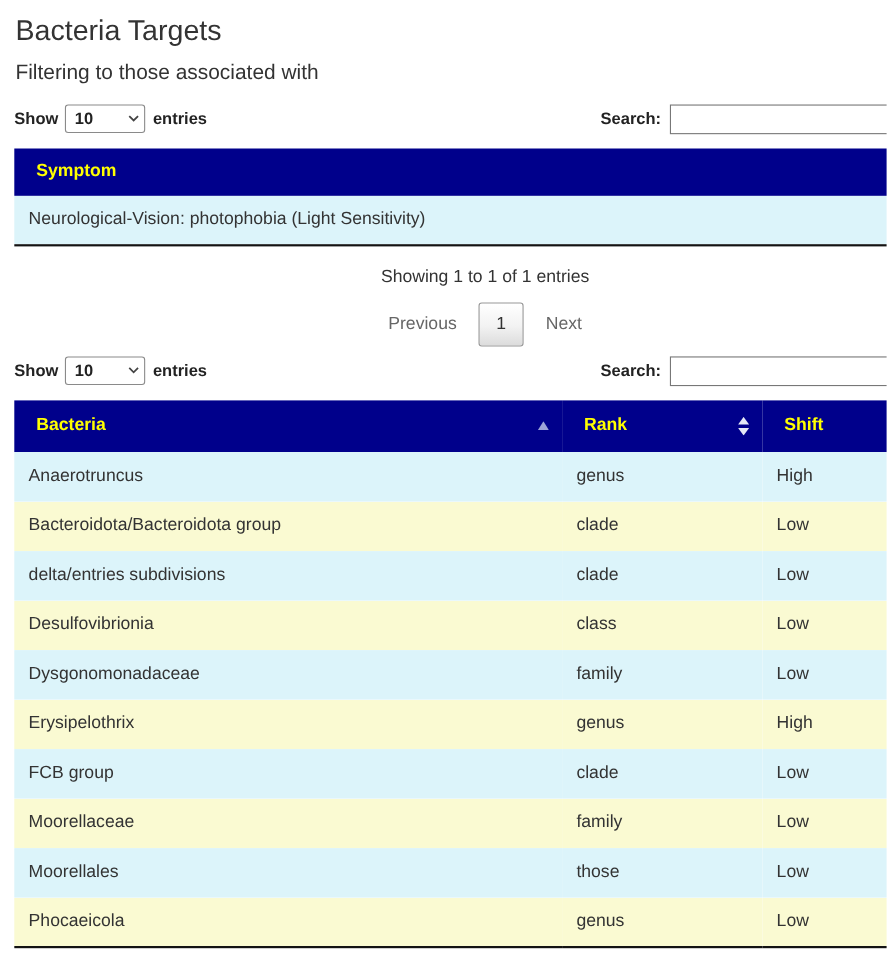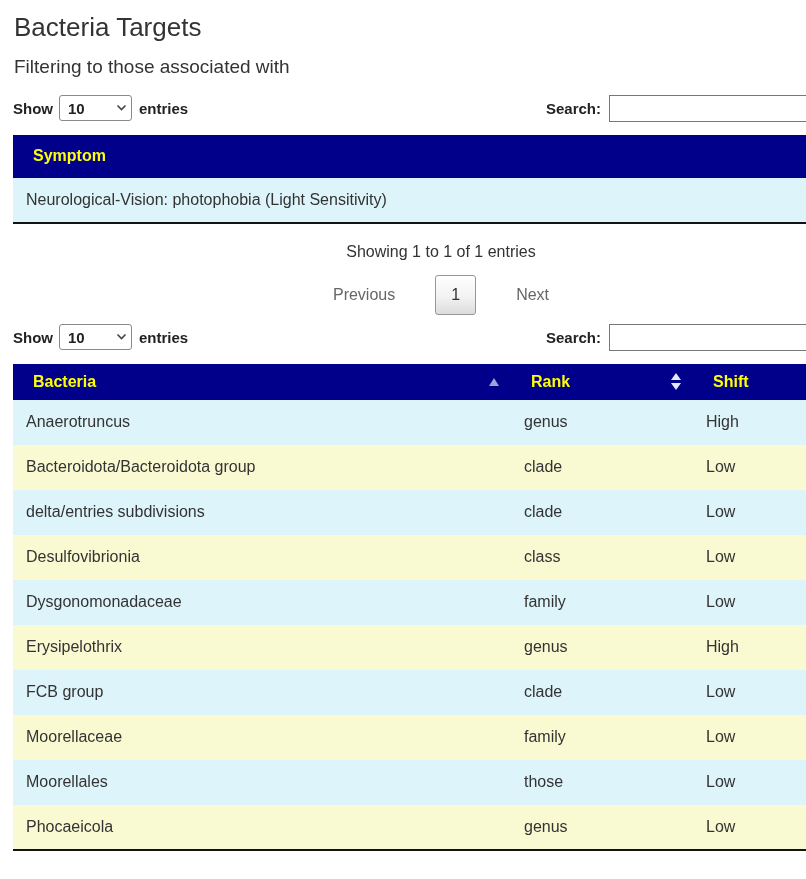--- a/index.html
+++ b/index.html
@@ -41,37 +41,37 @@
     font-family:"Liberation Sans", sans-serif;font-size:15px;padding:2px 5px;
   }
 
   table.data-table{border-collapse:collapse;width:856px;table-layout:fixed;border-bottom:2px solid #131313;}
   table.data-table thead th{
     background:var(--header-bg);color:var(--header-text);
     font-size:16px;font-weight:700;text-align:left;
     padding:0 12px 0 20px;cursor:pointer;
   }
   table.symptom-table thead th{height:43px;}
-  table.bacteria-table thead th{height:36px;}
+  table.bacteria-table thead th{height:47px;}
   .th-flex{display:flex;align-items:center;justify-content:space-between;}
   .sort-icon{line-height:0;flex:0 0 auto;margin-left:8px;}
   table.data-table tbody td{
     font-size:16px;color:var(--cell-text);height:45px;
     padding:0 12px 0 13px;overflow:hidden;white-space:nowrap;
   }
   table.symptom-table tbody tr{background:var(--row-cyan);}
   table.bacteria-table tbody tr:nth-child(odd){background:var(--row-cyan);}
   table.bacteria-table tbody tr:nth-child(even){background:var(--row-yellow);}
   col.c-bacteria{width:498px;}
   col.c-rank{width:182px;}
   col.c-shift{width:176px;}
 
   .table-info{text-align:center;font-size:16px;color:#333;margin:18px 0 13px 0;line-height:20px;}
   .paginate{display:flex;justify-content:center;align-items:center;margin:0 0 9px 0;}
-  .paginate-btn{font-size:16px;color:var(--muted-text);padding:9px 8px;margin:0 24px;cursor:default;}
+  .paginate-btn{font-size:16px;color:var(--muted-text);padding:9px 8px;margin:0 4px;cursor:default;}
   .paginate-current{
     font-size:16px;color:#333;margin:0 8px;padding:10px 15px;
     border:1px solid #979797;border-radius:3px;
     background:linear-gradient(to bottom,#ffffff 0%,#f2f2f2 55%,#dcdcdc 100%);
     cursor:pointer;
   }
 </style>
 </head>
 <body>
 

